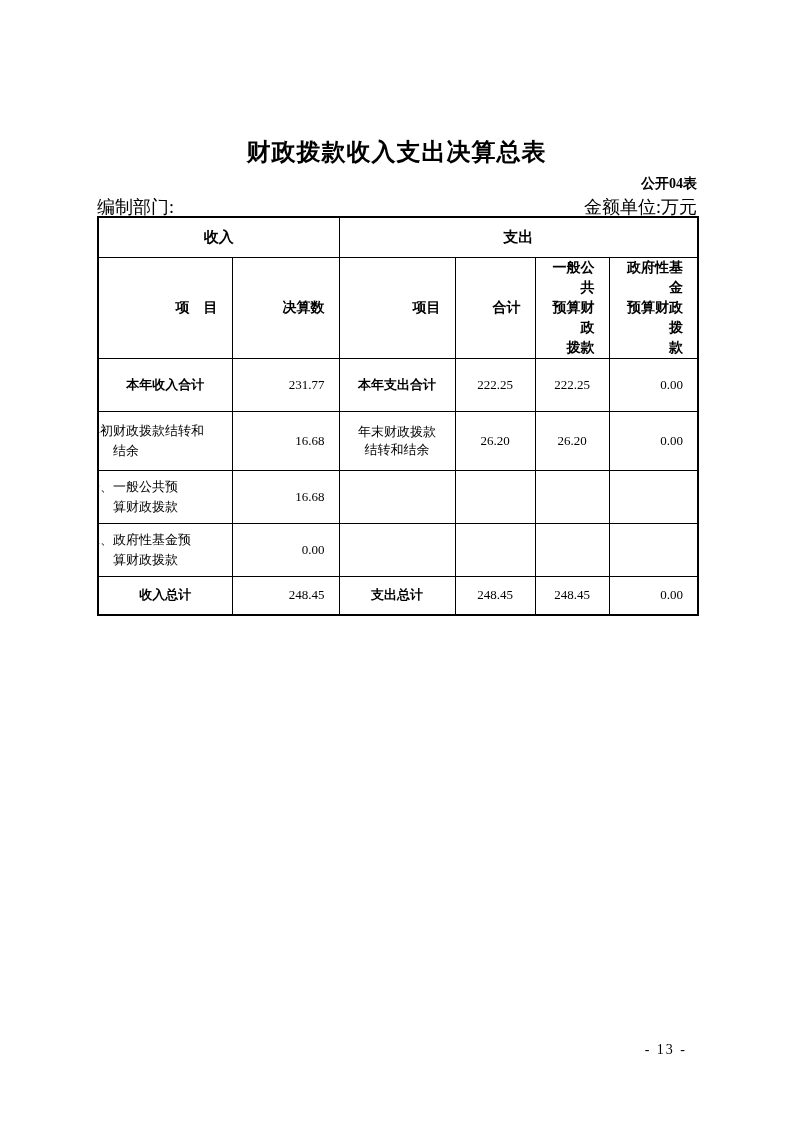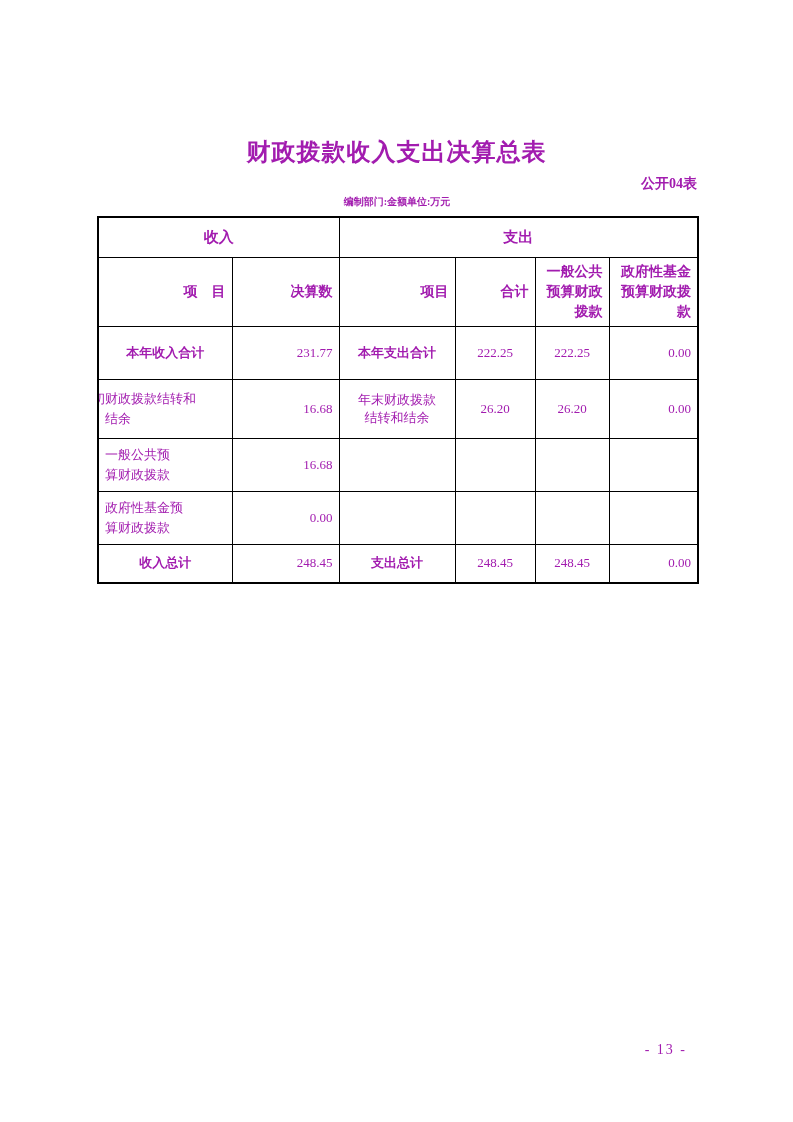--- a/index.html
+++ b/index.html
@@ -2,21 +2,21 @@
 <html><head>
 <meta charset="utf-8">
 <style>
   html, body { margin: 0; padding: 0; background: #ffffff; }
   .page {
     position: relative;
     width: 793px;
     height: 1122px;
     background: #ffffff;
     font-family: "Liberation Serif", "DejaVu Serif", serif;
-    color: #a21caf;
+    color: #000000;
     overflow: hidden;
   }
   .doc-title {
     position: absolute;
     top: 136px;
     left: 0;
     right: 0;
     margin: 0;
     text-align: center;
     font-size: 24px;
@@ -29,38 +29,38 @@
     right: 96px;
     font-size: 14px;
     font-weight: bold;
   }
   .meta-row {
     position: absolute;
     top: 195px;
     left: 97px;
     width: 600px;
     display: flex;
-    justify-content: center;
-    font-size: 10px;
-    font-weight: bold;
+    justify-content: space-between;
+    font-size: 18px;
+    font-weight: normal;
   }
   table.fin {
     position: absolute;
     top: 216px;
     left: 97px;
     width: 600px;
     border-collapse: collapse;
     table-layout: fixed;
     border: 2px solid #000;
   }
   table.fin td {
     border: 1px solid #000;
     vertical-align: middle;
     font-size: 13px;
-    padding: 0 6px;
+    padding: 0 14px;
     white-space: pre-line;
     overflow: hidden;
     margin-top: 9px;
   }
   tr.h1 { height: 40px; }
   tr.h2 { height: 69px; }
   tr.r1 { height: 53px; }
   tr.r2 { height: 59px; }
   tr.r3 { height: 53px; }
   tr.r4 { height: 53px; }

